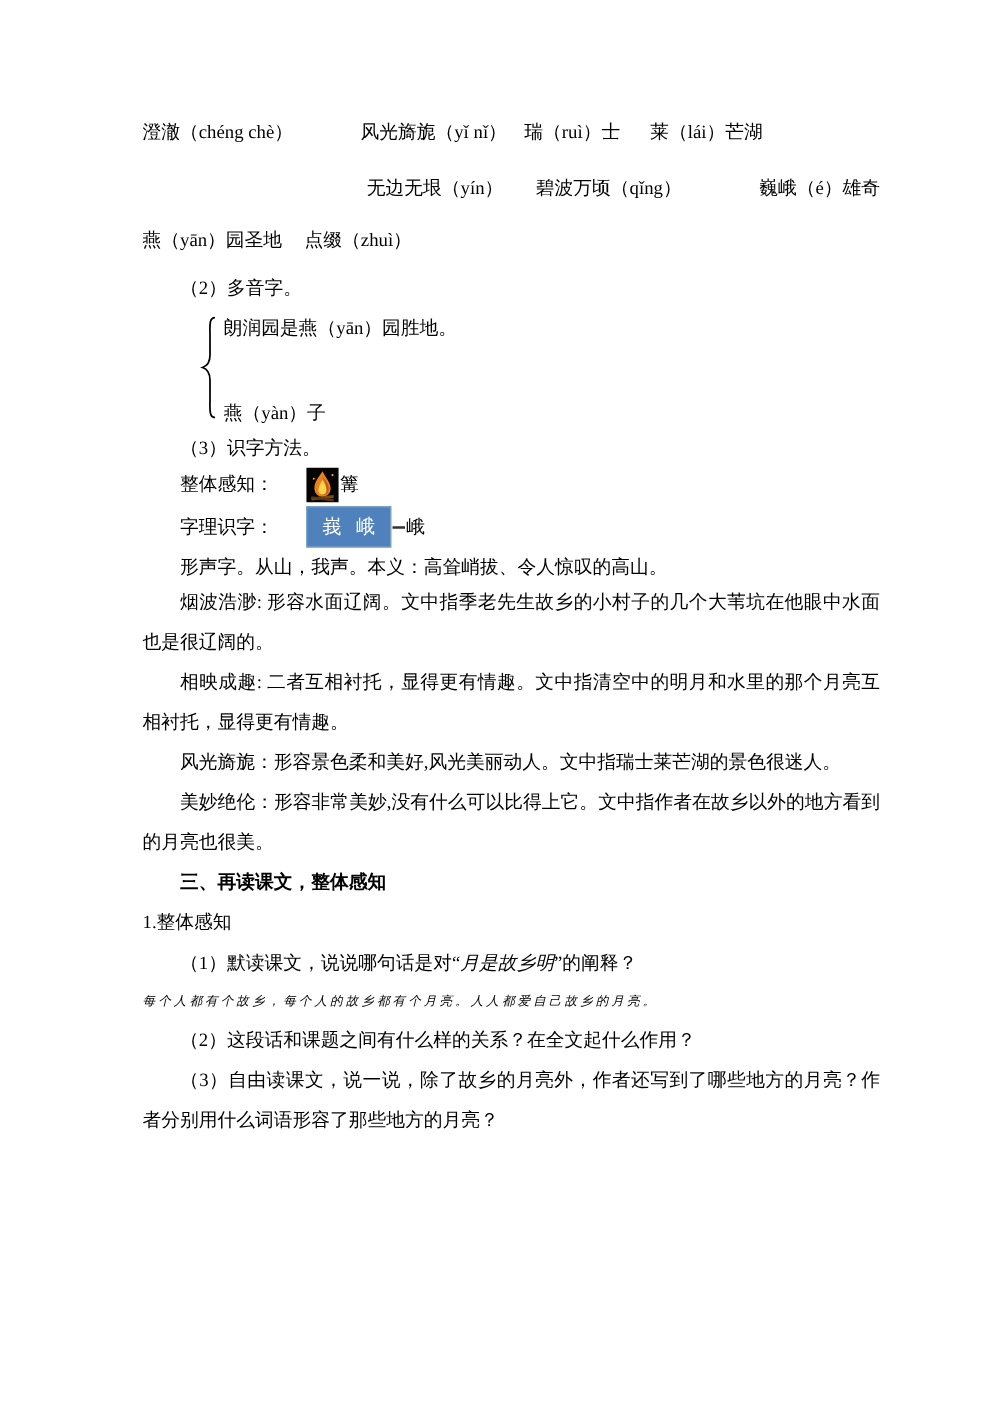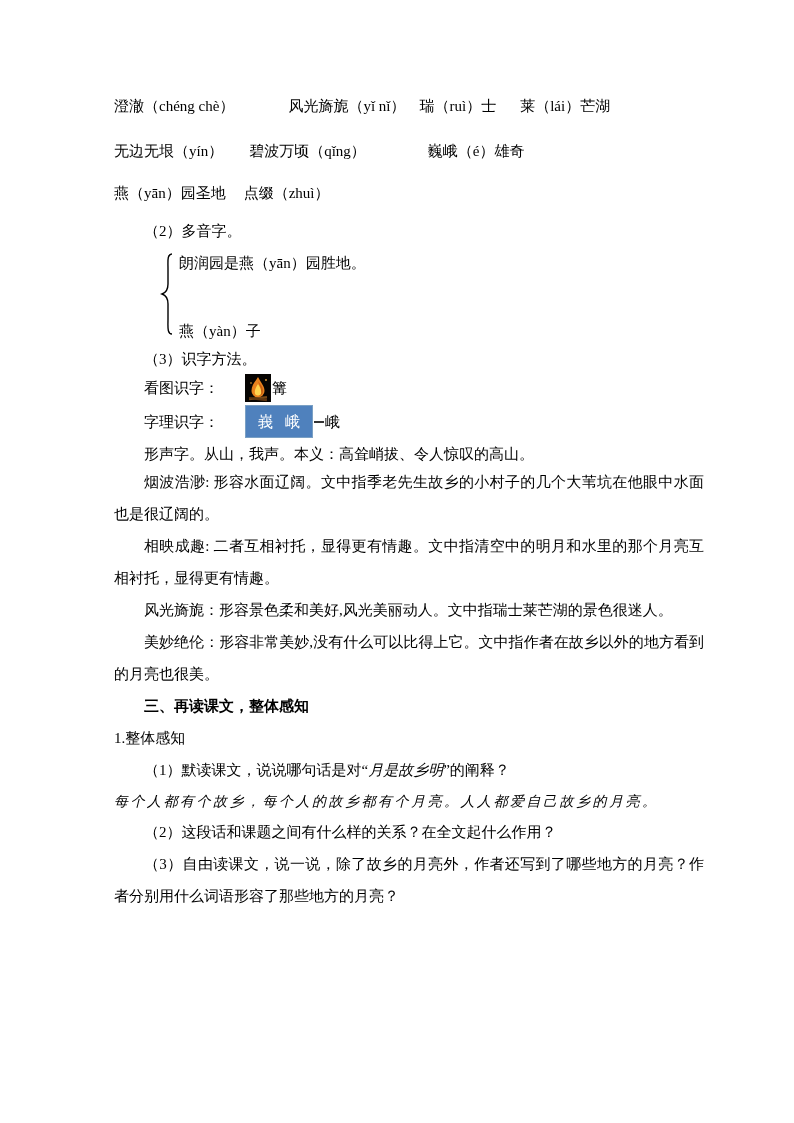--- a/index.html
+++ b/index.html
@@ -6,21 +6,21 @@
   .page{
     width:794px;height:917px;background:#fff;box-sizing:border-box;
     padding:94px 90px 40px 114px;overflow:hidden;
     font-family:"Liberation Serif","DejaVu Serif",serif;
     font-size:15px;color:#000;
   }
   .wl{line-height:24px;white-space:nowrap;}
   .wl span{display:inline-block;}
   .wl1{margin-bottom:21px;}
   .wl1 .g0{margin-right:54px;} .wl1 .g1{margin-right:14px;} .wl1 .g2{margin-right:24px;}
-  .wl2{margin-bottom:18px;}
+  .wl2{margin-bottom:18px;text-align:right;}
   .wl2 .g0{margin-right:26px;} .wl2 .g1{margin-right:62px;}
   .wl3{margin-bottom:14px;}
   .wl3 .g0{margin-right:18px;}
   .label{line-height:24px;text-indent:2em;margin:8px 0 0 0;}
   .para{line-height:32px;text-indent:2em;text-align:justify;margin:0;}
   .noindent{text-indent:0;}
   .heading{font-weight:bold;}
   .brace-group{position:relative;height:88px;margin:8px 0 4px 0;}
   .brace-svg{position:absolute;left:46px;top:1px;}
   .brace-line1{position:absolute;left:65px;top:0;line-height:24px;}
@@ -30,21 +30,21 @@
   .fire-img{width:26px;height:28px;display:block;}
   .seal-box{
     width:68px;height:33px;background:#4f81bd;border:1px solid #7aa0c4;
     box-sizing:border-box;display:flex;align-items:center;justify-content:space-evenly;
     color:#ffffff;font-size:15px;
   }
   .seal-box span{transform:scaleY(1.05);}
   .dash{display:inline-block;width:10px;height:2px;background:#333;vertical-align:middle;margin:0 1px;}
   .after-char{margin-left:1px;}
   .kai{font-family:"DejaVu Serif","Liberation Serif",serif;font-style:italic;}
-  .answer{font-size:14px;letter-spacing:2.5px;line-height:30px;margin:0;text-align:left;}
+  .answer{font-size:10px;letter-spacing:2.5px;line-height:30px;margin:0;text-align:left;}
 </style>
 </head>
 <body>
 
 <div class="page">
 
   <div class="wl wl1">
     <span class="g0">澄澈（chéng chè）</span><span class="g1">风光旖旎（yǐ nǐ）</span><span class="g2">瑞（ruì）士</span><span>莱（lái）芒湖</span>
   </div>
   <div class="wl wl2">
@@ -60,21 +60,21 @@
     <svg class="brace-svg" width="16" height="84" viewBox="0 0 16 84">
       <path d="M12,2 C7,2 8,9 8,17 L8,32 C8,38 5,41 2,42 C5,43 8,46 8,52 L8,67 C8,75 7,82 12,82" fill="none" stroke="#000" stroke-width="1.4"></path>
     </svg>
     <div class="brace-line1">朗润园是燕（yān）园胜地。</div>
     <div class="brace-line2">燕（yàn）子</div>
   </div>
 
   <p class="label">（3）识字方法。</p>
 
   <div class="lit-row">
-    <span class="lbl">看图识字：</span>
+    <span class="lbl">整体感知：</span>
     <svg class="fire-img" width="26" height="28" viewBox="0 0 26 28">
       <rect width="26" height="28" fill="#060402"></rect>
       <path d="M13 3 C10 8 6.5 11 6.5 17 a6.5 6.5 0 0 0 13 0 C19.5 12 16 9 13 3" fill="#e8821e"></path>
       <path d="M12 6 C14 9 18 12 18 17 a5 5 0 0 1 -4 5 C16.5 19 17 14 12 6" fill="#c45c10"></path>
       <path d="M13 10 C11.3 13 9.8 15 9.8 18.2 a3.2 3.2 0 0 0 6.4 0 C16.2 15 14.7 13 13 10" fill="#ffd34d"></path>
       <rect x="4" y="23" width="18" height="2.4" fill="#7a4a17" transform="rotate(-6 13 24)"></rect>
       <rect x="4" y="24" width="18" height="2.2" fill="#5d3510" transform="rotate(7 13 25)"></rect>
       <circle cx="21" cy="6" r="0.9" fill="#f2a63e"></circle>
         <circle cx="6" cy="9" r="0.8" fill="#f2a63e"></circle>
     </svg>

